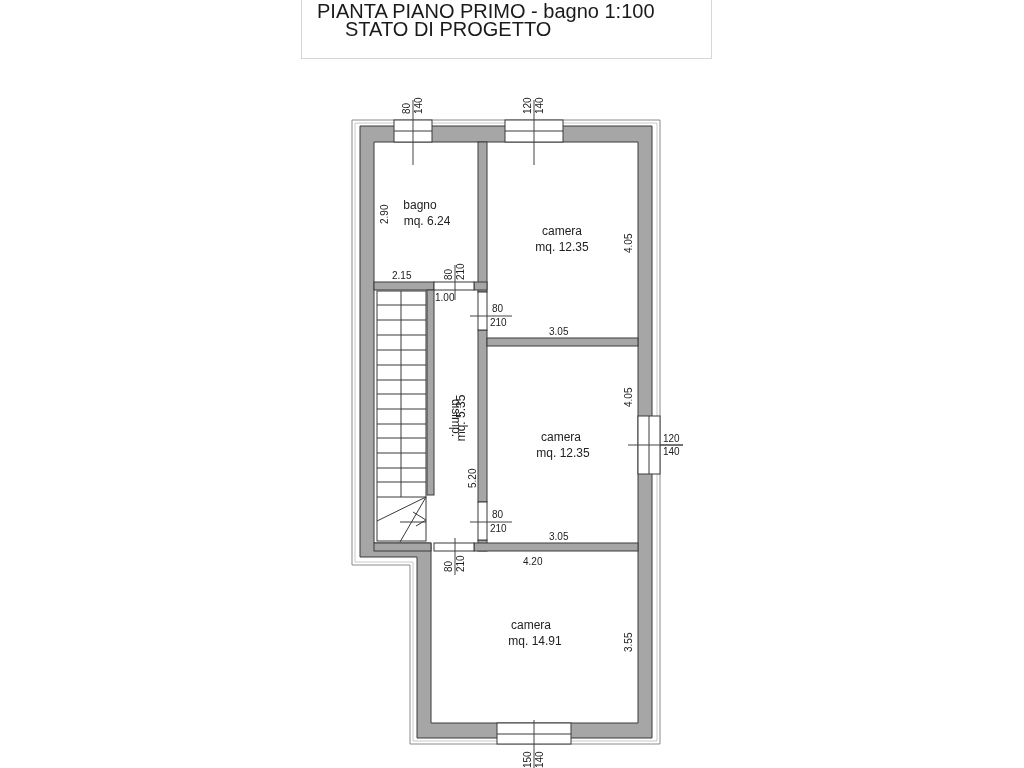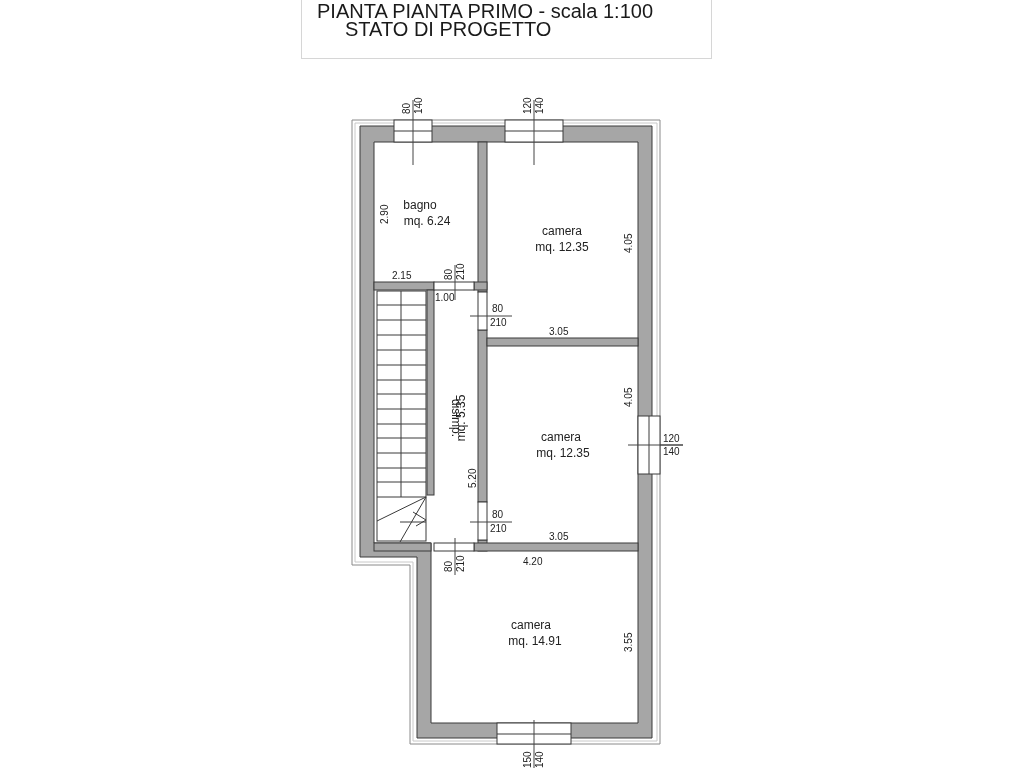--- a/index.html
+++ b/index.html
@@ -6,21 +6,21 @@
   body{width:1024px;height:768px;position:relative;overflow:hidden;font-family:"Liberation Sans",sans-serif;}
   .title-box{position:absolute;left:301px;top:-2px;width:409px;height:60px;border:1px solid #d6d6d6;border-top:none;background:#fff;}
   .title-line{position:absolute;left:15px;font-size:20px;color:#1a1a1a;letter-spacing:0px;white-space:nowrap;}
   svg{position:absolute;left:0;top:0;}
   .lbl{font-family:"Liberation Sans",sans-serif;fill:#222;}
 </style>
 </head>
 <body>
 
 <div class="title-box">
-  <div class="title-line" style="top:2px;">PIANTA PIANTA PRIMO - scala 1:100</div>
+  <div class="title-line" style="top:2px;">PIANTA PIANO PRIMO - bagno 1:100</div>
   <div class="title-line" style="top:20px;margin-left:28px;">STATO DI PROGETTO</div>
 </div>
 
 <svg width="1024" height="768" viewBox="0 0 1024 768">
 
   <path d="M352 120 H660 V744 H410 V565 H352 Z" fill="none" stroke="#8a8a8a" stroke-width="1"></path>
   <path d="M355 123 H657 V741 H413 V562 H355 Z" fill="none" stroke="#c8c8c8" stroke-width="1"></path>
 
   <path fill-rule="evenodd" d="M360 126 H652 V738 H417 V557 H360 Z
            M374 142 V543 H431 V723 H638 V142 Z" fill="#a6a6a6" stroke="#3a3a3a" stroke-width="1"></path>

